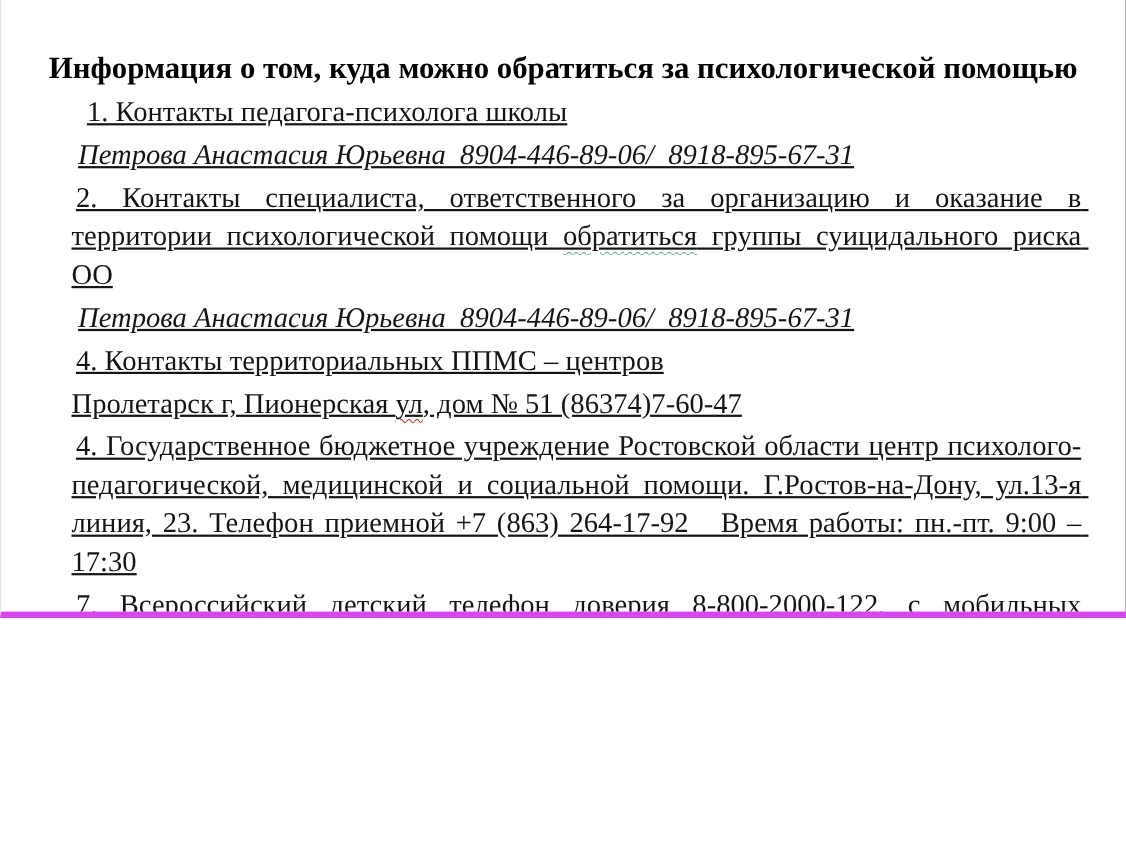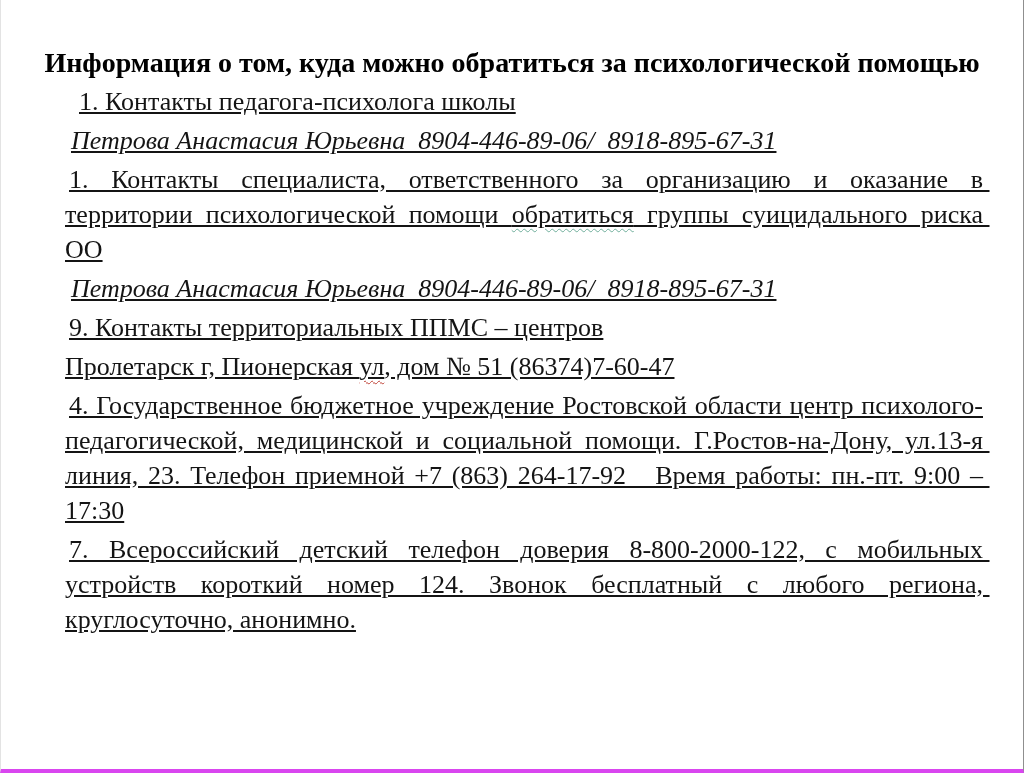--- a/index.html
+++ b/index.html
@@ -3,27 +3,27 @@
 <meta charset="utf-8">
 <style>
   html, body {
     margin: 0;
     padding: 0;
     background: #ffffff;
   }
   .page {
     position: relative;
     width: 1024px;
-    height: 773px;
+    height: 562px;
     box-sizing: border-box;
     background: #ffffff;
     color: #111111;
     font-family: "Liberation Serif", "DejaVu Serif", serif;
     border-right: 1px solid #8f8f8f;
-    border-bottom: 4px solid #d946ef;
+    border-bottom: 6px solid #d946ef;
     border-left: 1px solid #e3e3e3;
     overflow: hidden;
   }
   .doc-title {
     margin: 0;
     padding: 46px 34px 0 34px;
     font-size: 28px;
     line-height: 34px;
     font-weight: bold;
     text-align: center;
@@ -71,25 +71,25 @@
 <div class="page">
 
   <h1 class="doc-title">Информация о том, куда можно обратиться за психологической помощью</h1>
 
   <div class="doc-body">
 
     <p class="p-item1">1. Контакты педагога-психолога школы</p>
 
     <p class="p-contact1">Петрова Анастасия Юрьевна  8904-446-89-06/  8918-895-67-31</p>
 
-    <p class="p-item2"><span>1. Контакты специалиста, ответственного за организацию и оказание в территории психологической помощи </span><span class="sq-grammar">обратиться</span><span> группы суицидального риска ОО</span></p>
+    <p class="p-item2"><span>2. Контакты специалиста, ответственного за организацию и оказание в территории психологической помощи </span><span class="sq-grammar">обратиться</span><span> группы суицидального риска ОО</span></p>
 
     <p class="p-contact2">Петрова Анастасия Юрьевна  8904-446-89-06/  8918-895-67-31</p>
 
-    <p class="p-item3">9. Контакты территориальных ППМС – центров</p>
+    <p class="p-item3">4. Контакты территориальных ППМС – центров</p>
 
     <p class="p-address"><span>Пролетарск г, Пионерская </span><span class="sq-spelling">ул</span><span>, дом № 51 (86374)7-60-47</span></p>
 
     <p class="p-item4">4. Государственное бюджетное учреждение Ростовской области центр психолого-педагогической, медицинской и социальной помощи. Г.Ростов-на-Дону, ул.13-я линия, 23. Телефон приемной +7 (863) 264-17-92   Время работы: пн.-пт. 9:00 – 17:30</p>
 
     <p class="p-item5">7. Всероссийский детский телефон доверия 8-800-2000-122, с мобильных устройств короткий номер 124. Звонок бесплатный с любого региона, круглосуточно, анонимно.</p>
 
   </div>
 </div>
 

